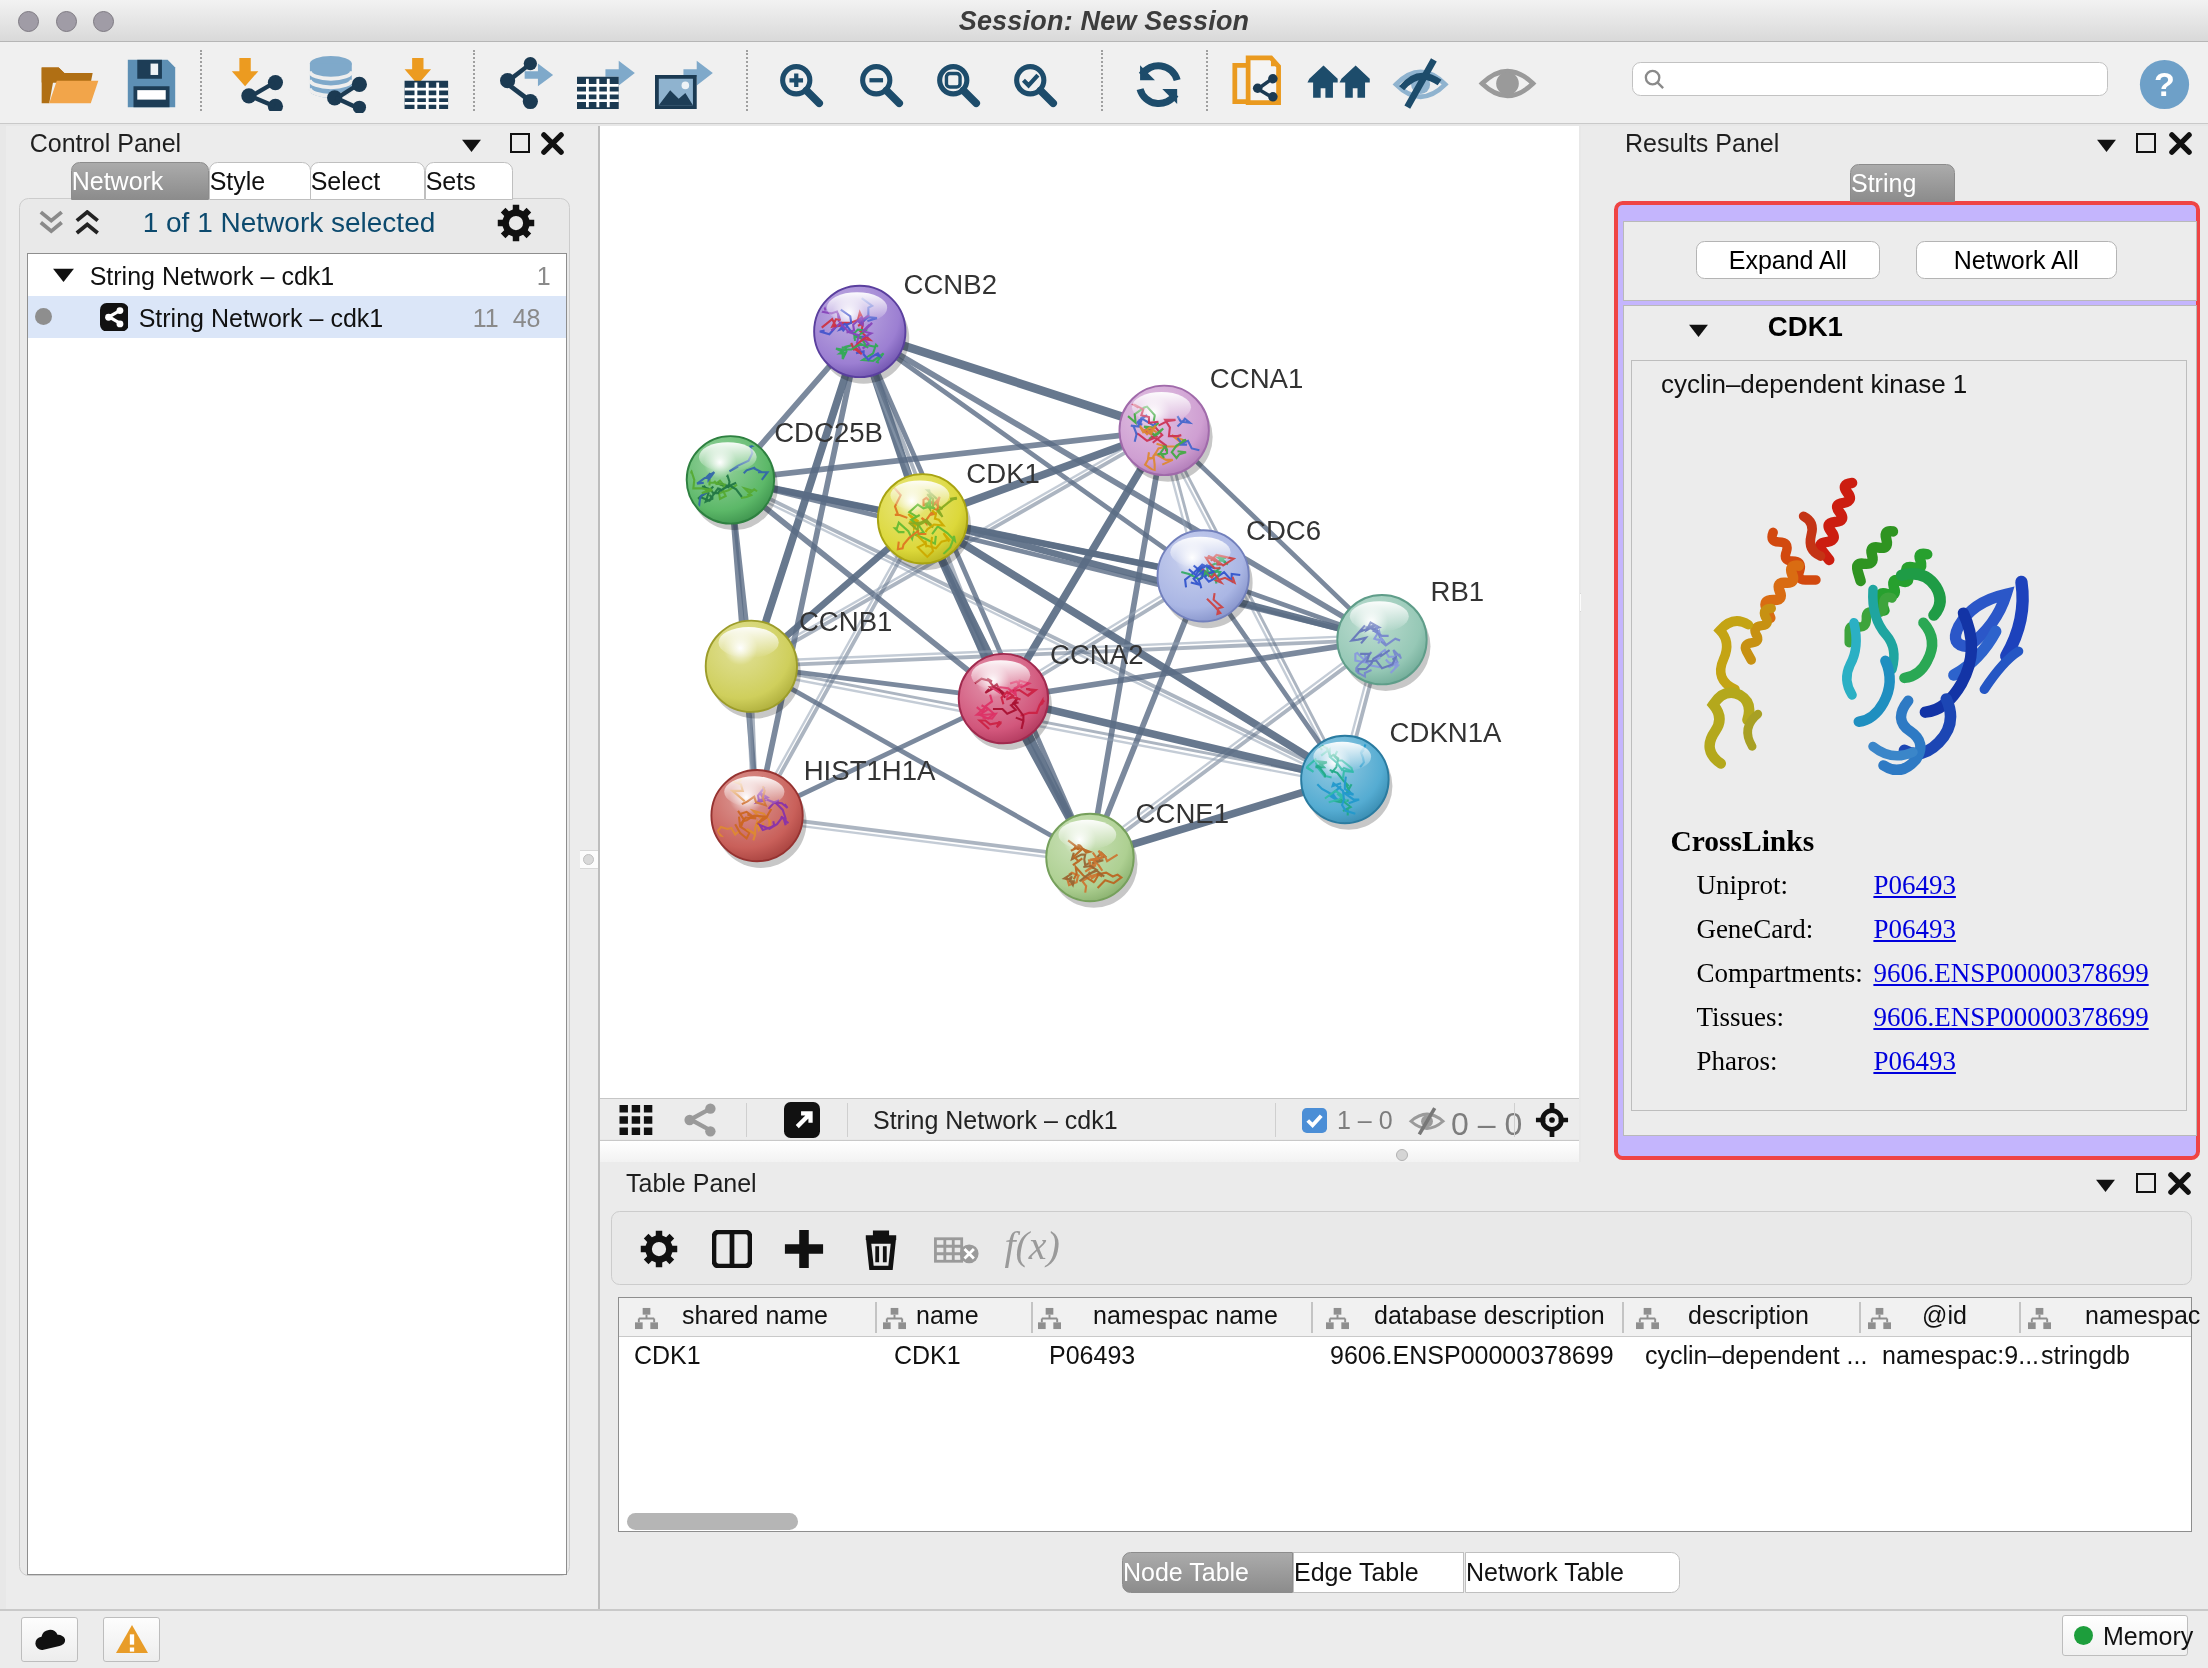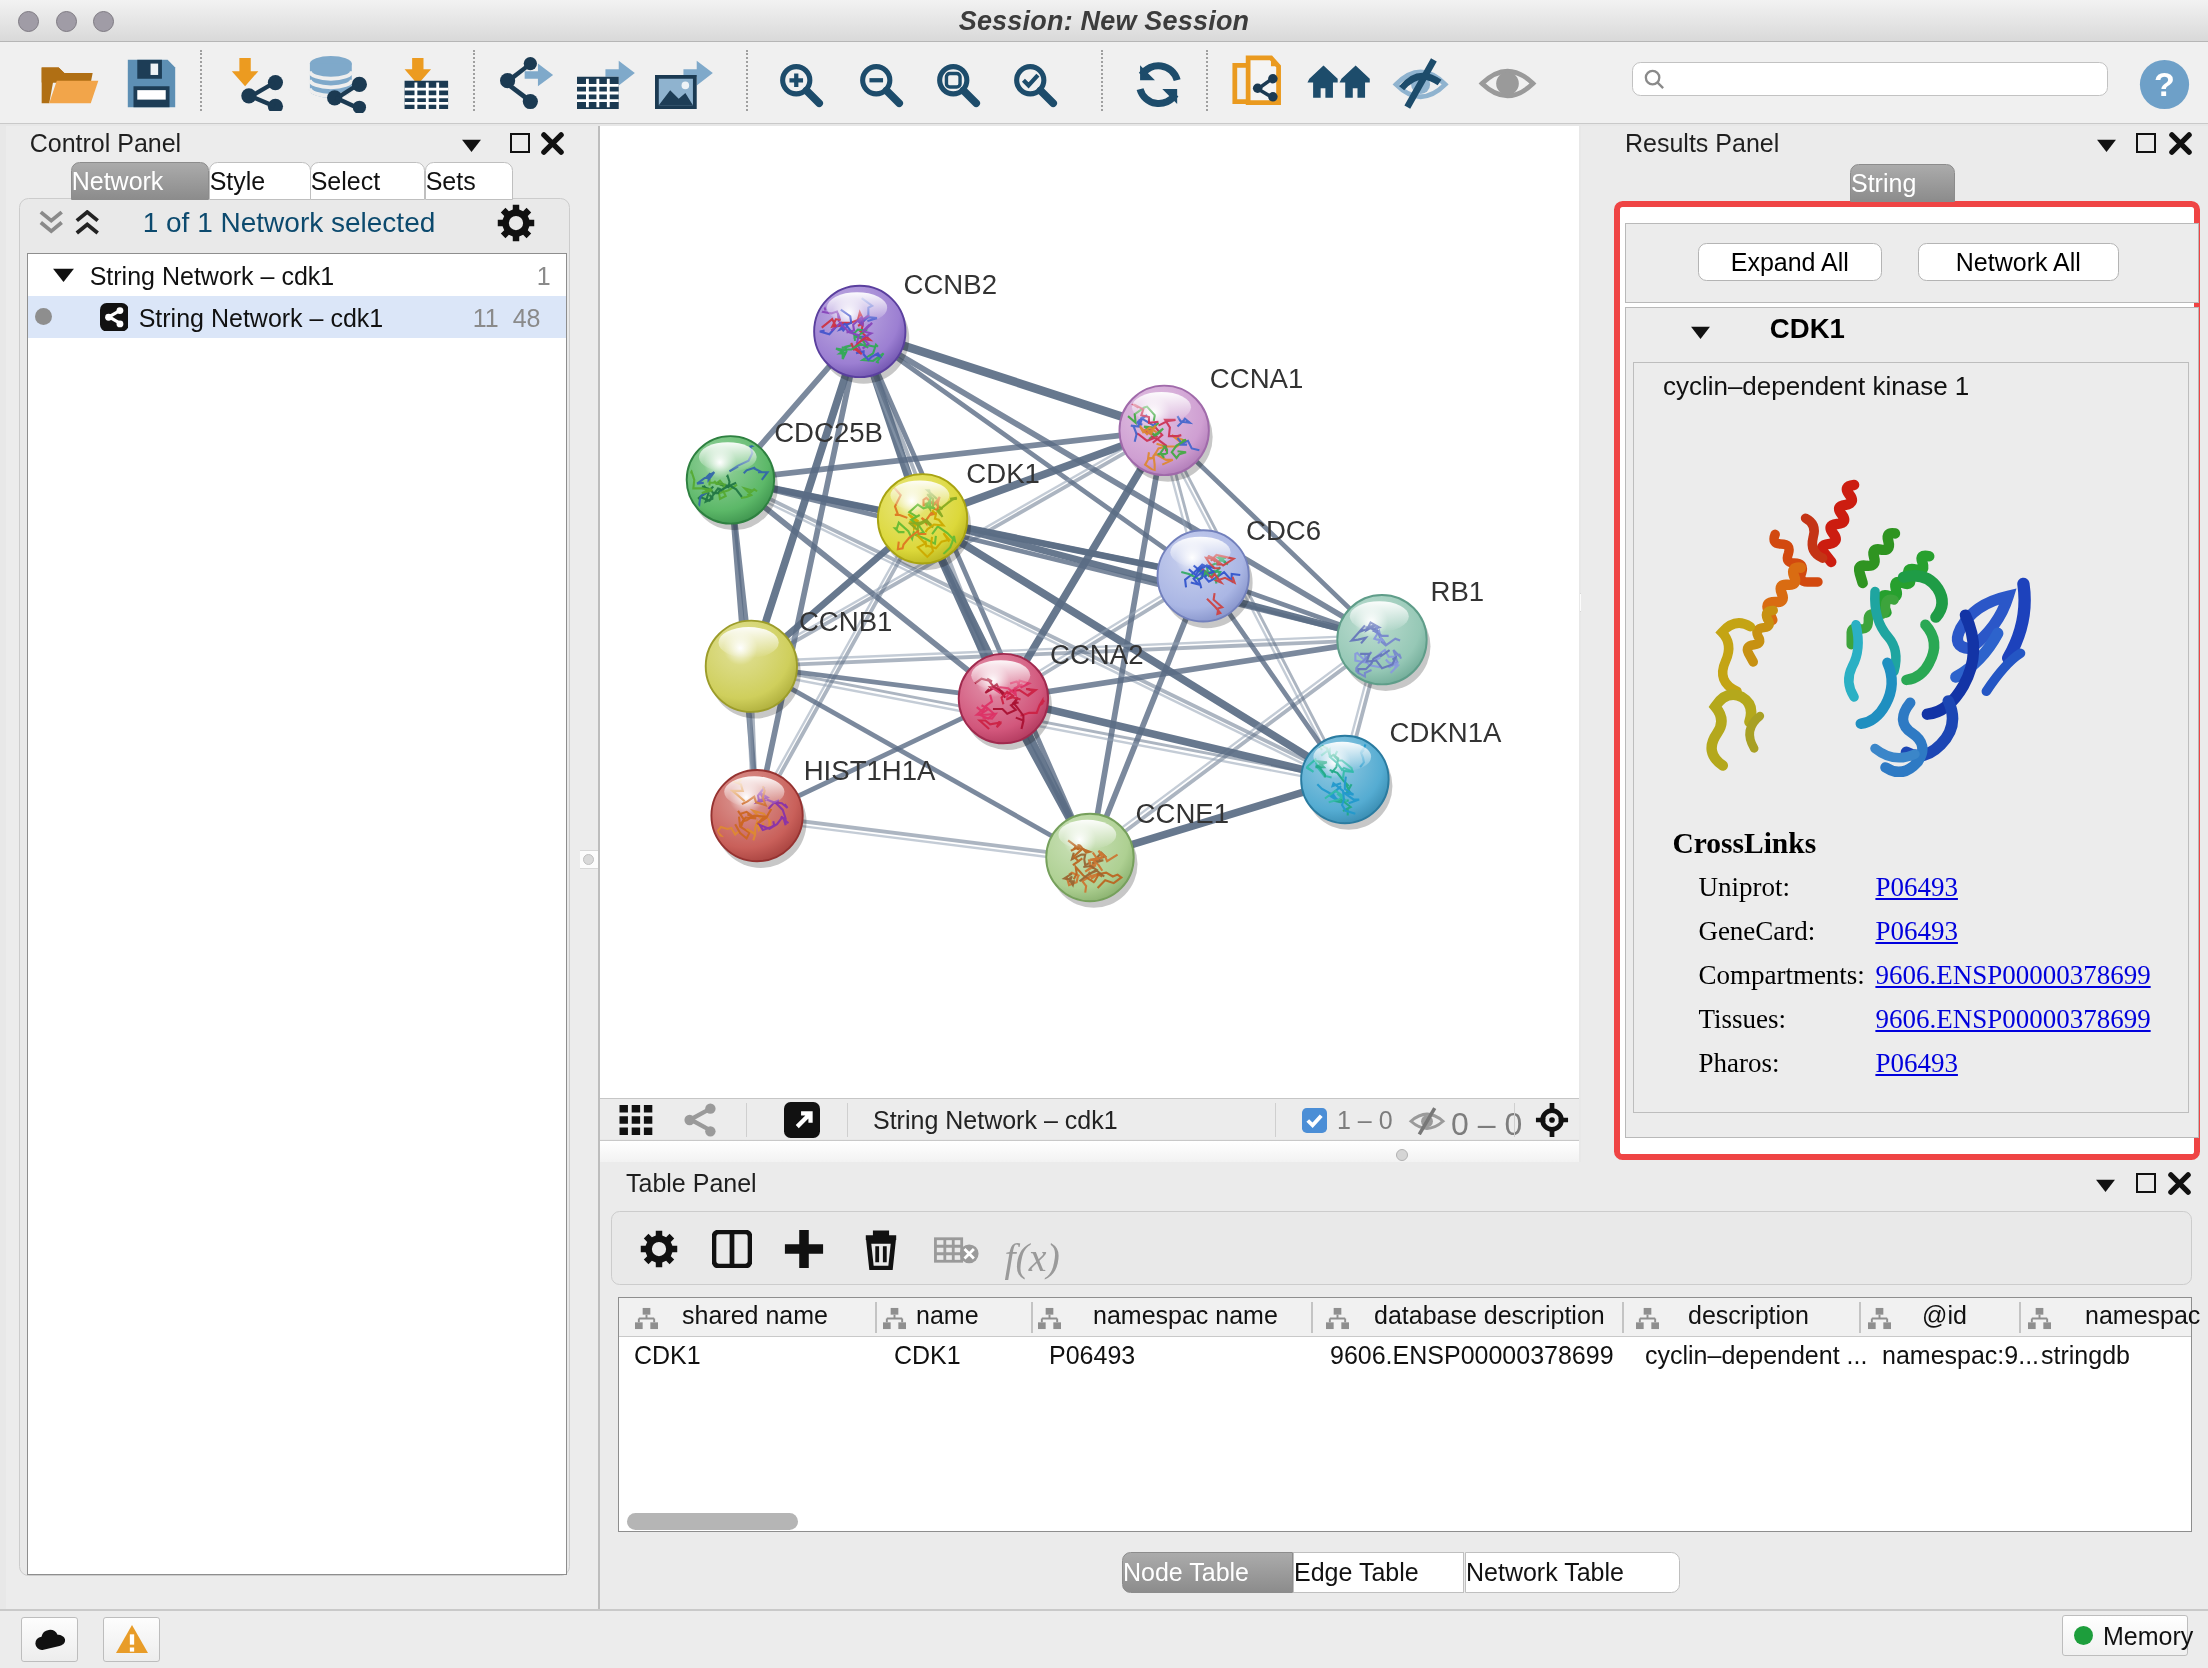--- a/index.html
+++ b/index.html
@@ -695,21 +695,21 @@
 <div class="abs" id="rpanel">
   <div class="abs ptitle" style="left:44px; top:2.9px;">Results Panel</div>
   <svg class="abs" style="left:514px; top:11.4px;" width="23" height="17" viewBox="0 0 24 18">
       <path d="M2 3 h20 l-10 13 z" fill="#111"></path>
     </svg>
   <div class="abs" style="left:555px; top:6.7px; width:20px; height:20px; border:2.9px solid #111;"></div>
   <svg class="abs" style="left:588px; top:5.7px;" width="23" height="23" viewBox="0 0 24 24">
       <path d="M3 3 L21 21 M21 3 L3 21" stroke="#111" stroke-width="5.5" stroke-linecap="round"></path>
     </svg>
   <div class="abs tab tabsel" style="left:269px; top:38px; width:105px; height:38px;">String</div>
-  <div class="abs" style="left:33px; top:75px; width:586px; height:959px; background:#ffffff; border:6px solid #ef4444; border-radius:8.6px;">
+  <div class="abs" style="left:33px; top:75px; width:586px; height:959px; background:#c4b5fd; border:4px solid #ef4444; border-radius:8.6px;">
     <div class="abs" style="left:4.8px; top:16px; width:574px; height:80px; background:#ececec; border:1.9px solid #b9b9b9;">
       <div class="btn" style="left:72px; top:19px; width:184px; height:38px; font-size:25px; line-height:36px;">Expand All</div>
       <div class="btn" style="left:292px; top:19px; width:201px; height:38px; font-size:25px; line-height:36px;">Network All</div>
     </div>
     <div class="abs" style="left:4.8px; top:100px; width:574px; height:831px; background:#ececec; border:1.9px solid #b9b9b9;">
       <svg class="abs" style="left:63px; top:16px;" width="23" height="17" viewBox="0 0 24 18">
           <path d="M2 3 h20 l-10 13 z" fill="#111"></path>
         </svg>
       <div class="abs" style="left:144px; top:4.8px; font-size:27.6px; font-weight:bold; color:#000;">CDK1</div>
       <div class="abs" style="left:7.6px; top:54px; width:556px; height:751px; background:#ececec; border:1.9px solid #bdbdbd;">
@@ -774,21 +774,21 @@
       <path d="M16 19 v17 M24 19 v17" stroke="#111" stroke-width="4"></path>
     </svg>
     <svg class="abs" style="left:321px; top:23px;" width="48" height="30" viewBox="0 0 50 32">
       <g stroke="#9a9a9a" stroke-width="3" fill="none">
           <rect x="2" y="4" width="28" height="24"></rect>
           <path d="M2 12 h28 M2 20 h28 M12 4 v24 M21 4 v24"></path>
         </g>
       <circle cx="38" cy="20" r="10" fill="#9a9a9a"></circle>
         <path d="M33 15 l10 10 M43 15 l-10 10" stroke="#fff" stroke-width="3"></path>
     </svg>
-    <div class="abs serif" style="left:392px; top:9.5px; font-size:40px; font-style:italic; color:#9a9a9a;margin-top:12px;">f(x)</div>
+    <div class="abs serif" style="left:392px; top:9.5px; font-size:40px; font-style:italic; color:#9a9a9a;">f(x)</div>
   </div>
   <div class="abs" style="left:18px; top:135px; width:1574px; height:235px; background:#ffffff; border:1.9px solid #8e8e8e;">
     <div class="abs" style="left:0; top:0; width:100%; height:39px; background:#f1f1f1; border-bottom:1.9px solid #c9c9c9; font-size:25px; color:#111;">
       <span class="abs" style="left:63px; top:2.9px;">shared name</span>
       <span class="abs" style="left:297px; top:2.9px;">name</span>
       <span class="abs" style="left:474px; top:2.9px;">namespac name</span>
       <span class="abs" style="left:755px; top:2.9px;">database description</span>
       <span class="abs" style="left:1069px; top:2.9px;">description</span>
       <span class="abs" style="left:1303px; top:2.9px;">@id</span>
       <span class="abs" style="left:1466px; top:2.9px;">namespac</span>

